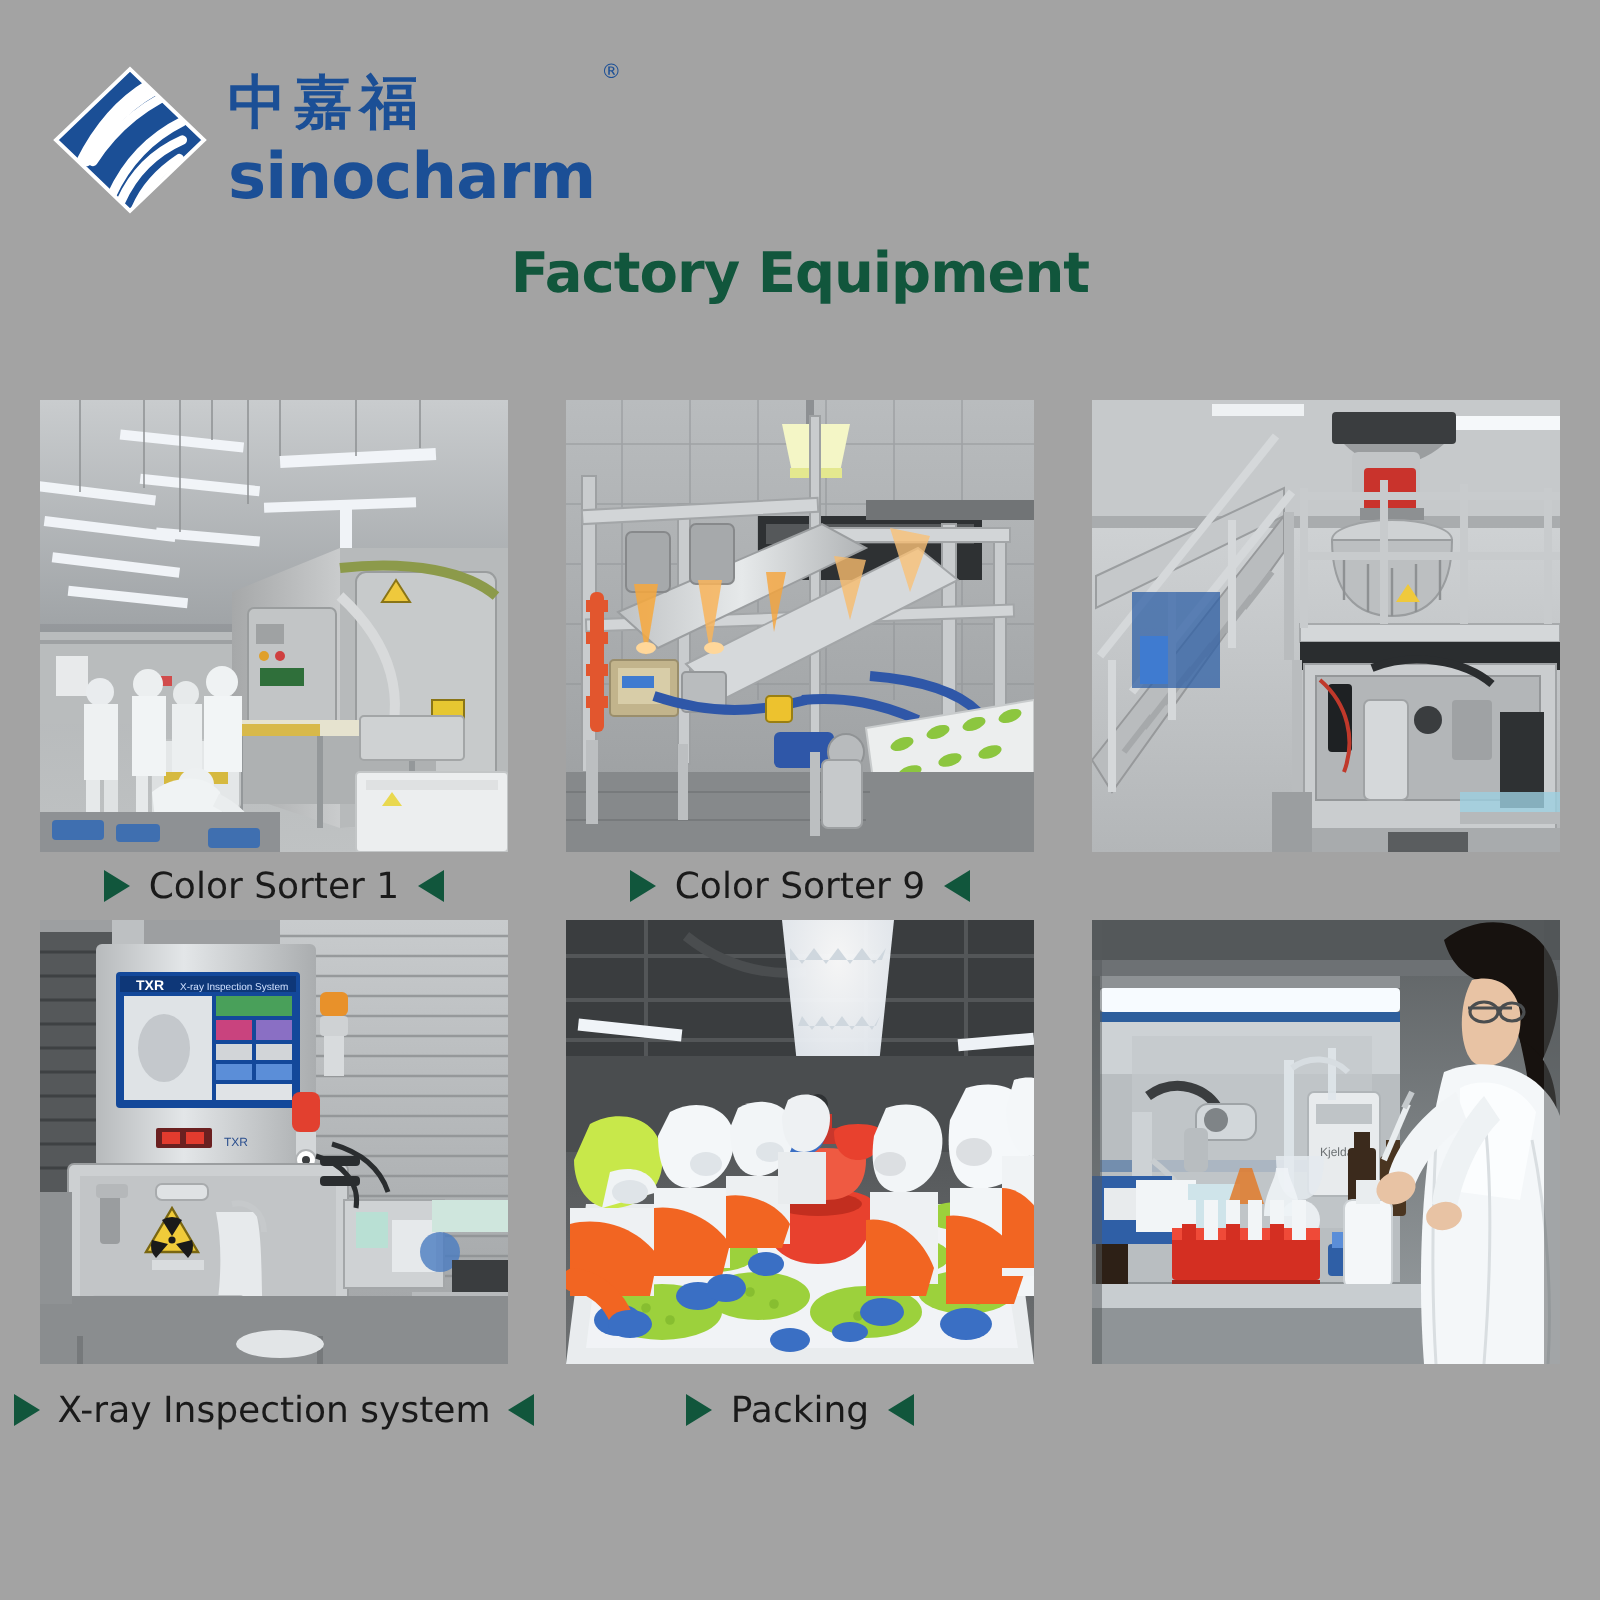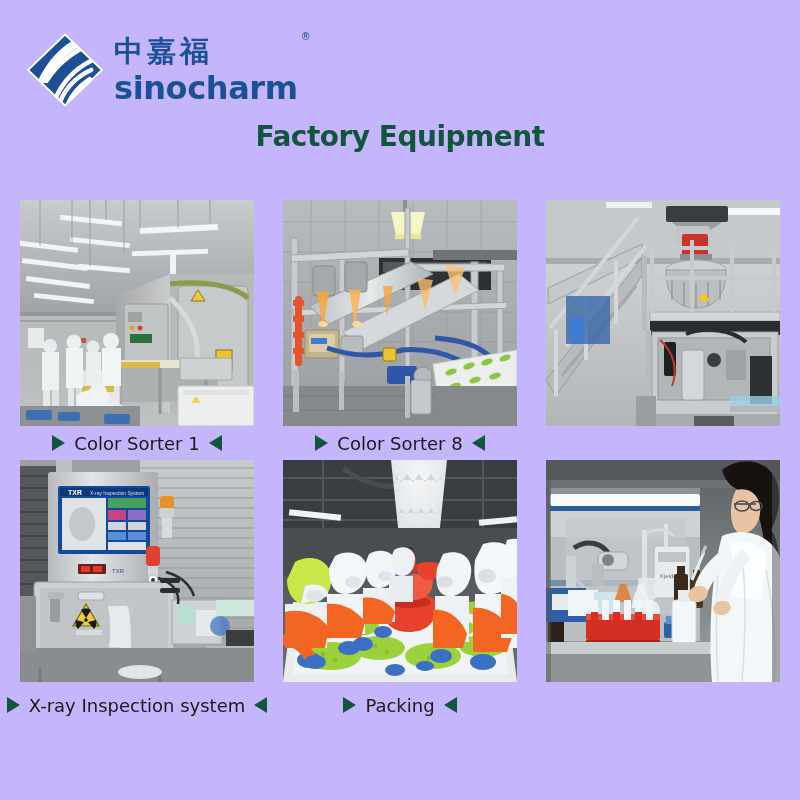--- a/index.html
+++ b/index.html
@@ -2,21 +2,21 @@
 <html><head>
 <meta charset="utf-8">
 <style>
   * { box-sizing: border-box; margin: 0; padding: 0; }
   html, body {
     width: 800px; height: 800px;
     background: #ffffff;
     font-family: "Liberation Sans", sans-serif;
     overflow: hidden;
   }
-  .page { position: relative; width: 800px; height: 800px; background: #c4b5fd; }
+  .page { position: relative; width: 800px; height: 800px; background: #a3a3a3; }
 
   
   .brand {
     position: absolute; left: 26px; top: 33px;
     display: flex; align-items: center; gap: 10px;
   }
   .brand-mark { width: 78px; height: 74px; display: block; }
   .brand-text { display: flex; flex-direction: column; line-height: 1; }
   .brand-cn {
     font-family: "DejaVu Sans", sans-serif;
@@ -360,21 +360,21 @@
           <g fill="#bcbfc1">
             <rect x="10" y="170" width="6" height="42"></rect>
             <rect x="56" y="172" width="5" height="38"></rect>
             <rect x="122" y="176" width="5" height="42"></rect>
           </g>
           <rect x="128" y="180" width="20" height="34" rx="3" fill="#c6c9cb" stroke="#9da0a2"></rect>
         </svg>
       </div>
       <div class="caption">
         <span class="tri tri-r"></span>
-        <span class="cap-text">Color Sorter 8</span>
+        <span class="cap-text">Color Sorter 9</span>
         <span class="tri tri-l"></span>
       </div>
     </div>
 
     <div class="cell r1">
       <div class="thumb">
         <svg class="scene" viewBox="0 0 234 226" preserveAspectRatio="none">
           <defs>
             <linearGradient id="g3bg" x1="0" y1="0" x2="0" y2="1">
               <stop offset="0" stop-color="#d9dcde"></stop>

